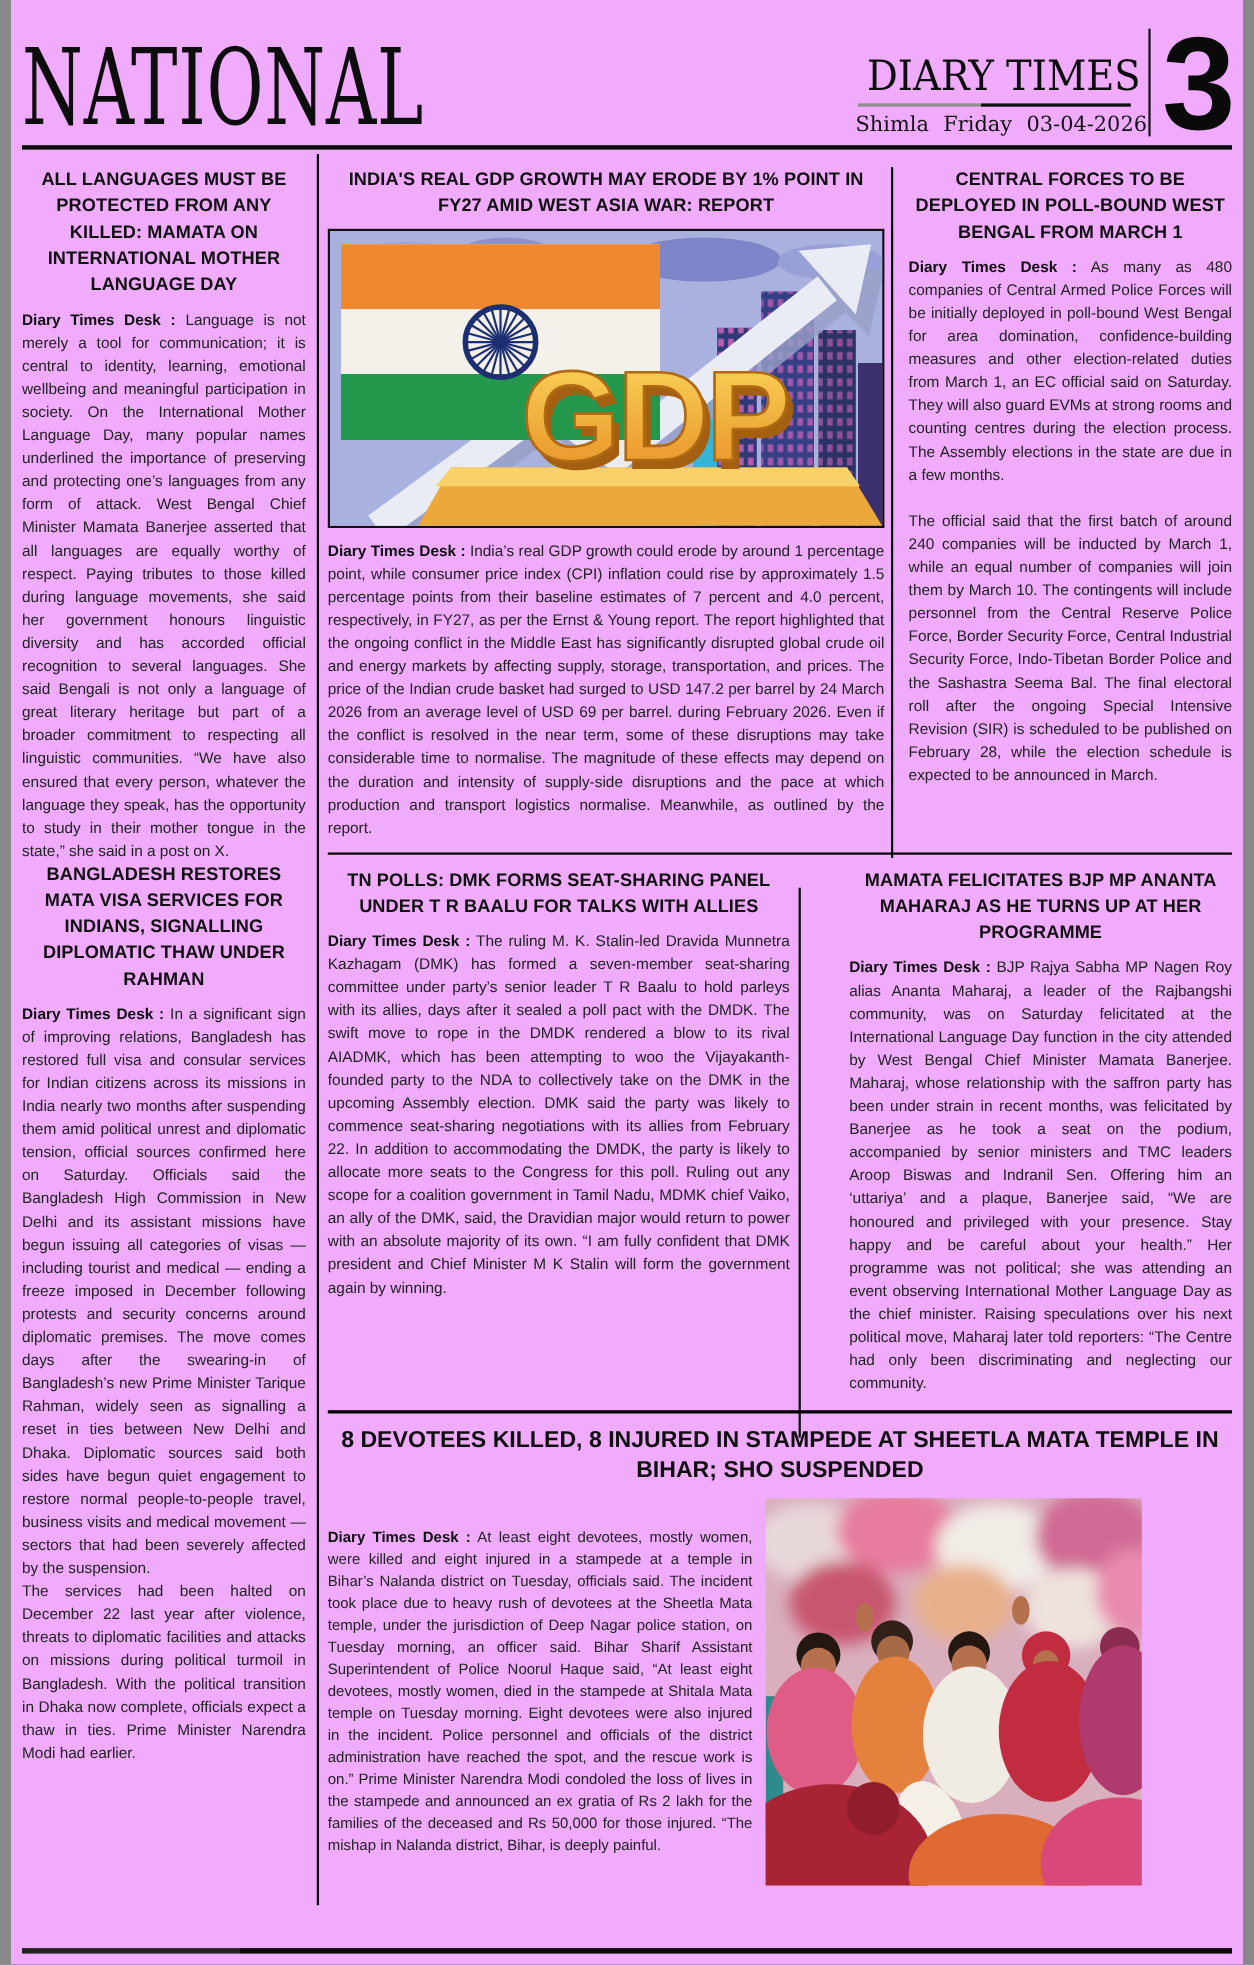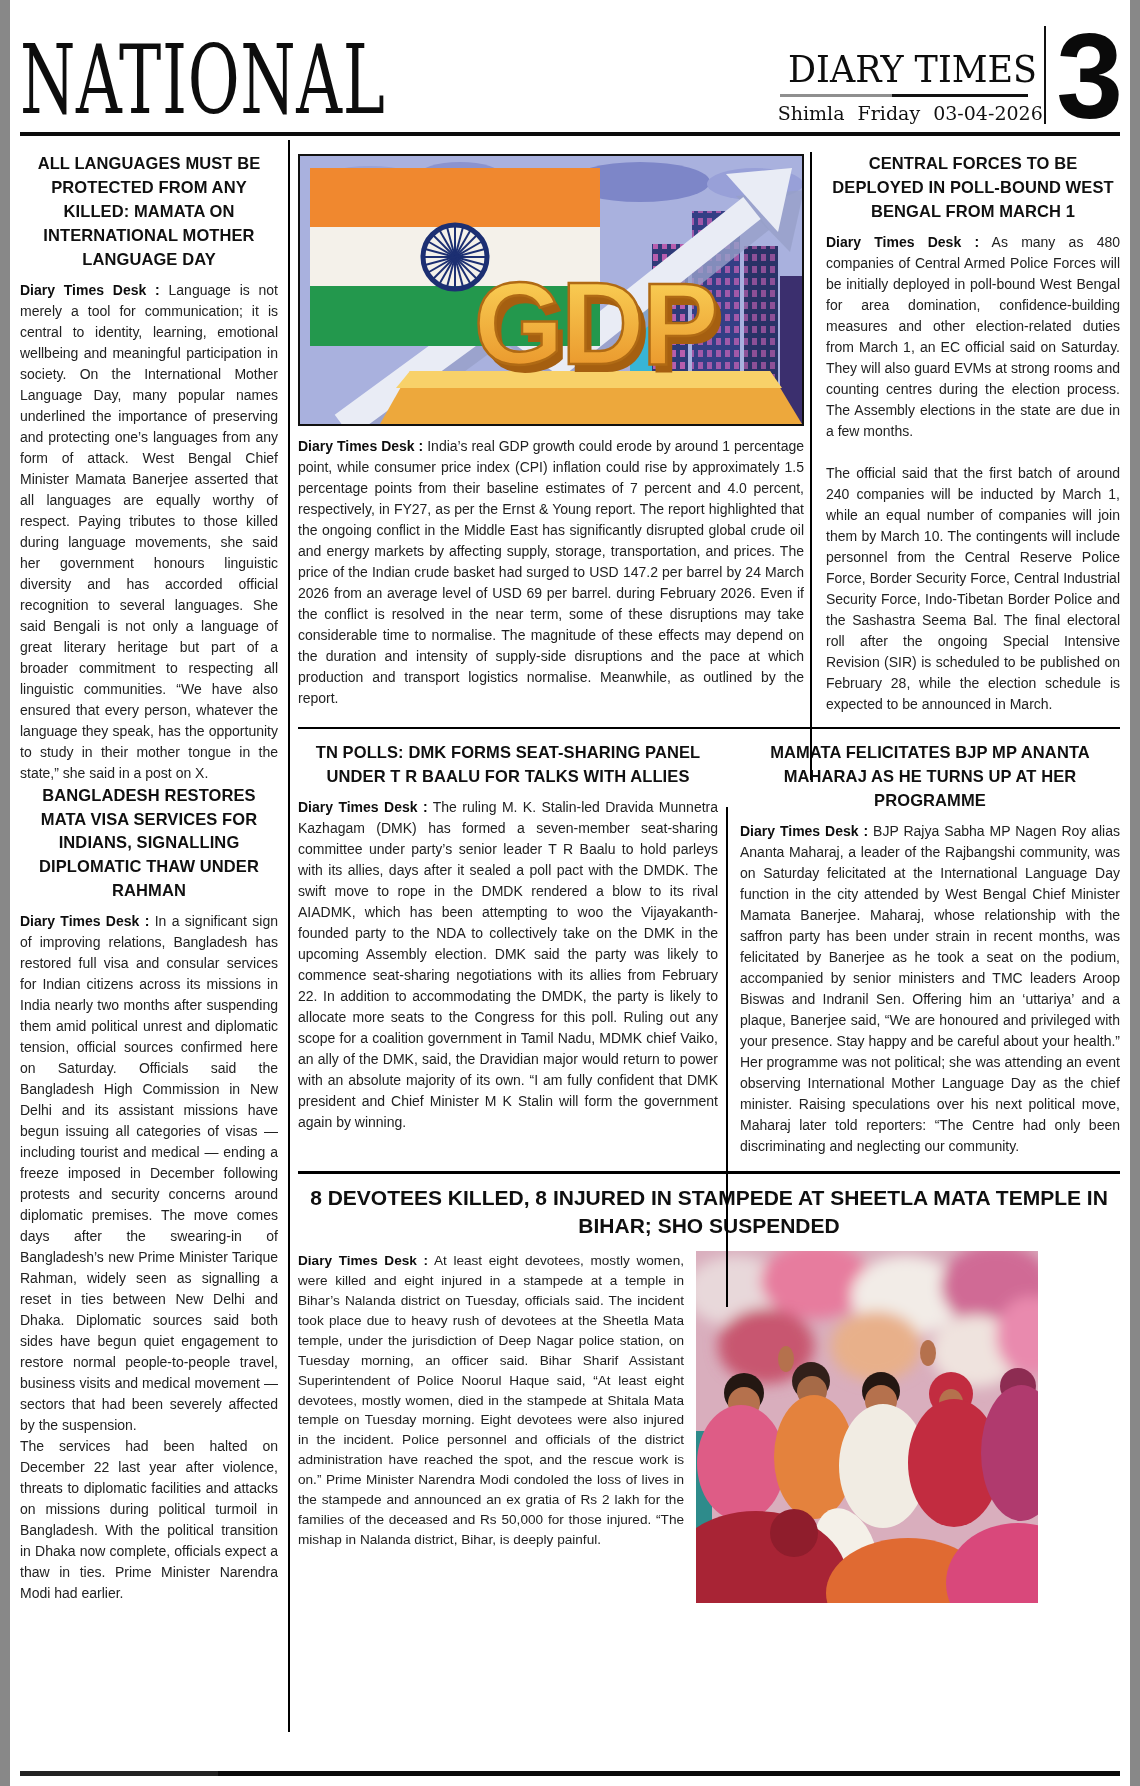--- a/index.html
+++ b/index.html
@@ -1,16 +1,16 @@
 <!DOCTYPE html>
 <html><head>
 <meta charset="utf-8">
 <style>
   html,body{margin:0;padding:0;background:#888;}
-  .page{width:1120px;height:1786px;margin:0 auto;background:#ffffff;color:#1c1c1c;
+  .page{width:1120px;height:1786px;margin:0 auto;background:#f0abfc;color:#1c1c1c;
         font-family:"Liberation Sans",sans-serif;position:relative;box-sizing:border-box;
         padding:0 10px;overflow:hidden;}
   
   .hdr{display:flex;align-items:flex-end;height:118px;padding-top:6px;}
   .section-title{font-family:"DejaVu Serif","Liberation Serif",serif;font-size:96px;line-height:.92;
         white-space:nowrap;transform:scaleX(.66);transform-origin:left bottom;
         letter-spacing:1px;flex:0 0 auto;margin-right:auto;color:#0d0d0d;}
   .mast{width:252px;text-align:left;flex:0 0 auto;margin-left:12px;}
   .mast-title{font-family:"DejaVu Serif","Liberation Serif",serif;font-size:38px;line-height:1;
         white-space:nowrap;transform:scaleX(.92);transform-origin:center;color:#0d0d0d;}
@@ -23,37 +23,37 @@
   
   .content{display:flex;position:relative;padding-top:16px;}
   .v1{position:absolute;left:268px;top:4px;width:2px;height:1592px;background:#000;}
   .col1{width:258px;margin-right:20px;flex:0 0 auto;}
   .right{flex:1;min-width:0;position:relative;}
   .vd-top{position:absolute;left:512px;top:0;width:2px;height:628px;background:#000;}
   .vd-bot{position:absolute;left:428px;top:655px;width:2px;height:500px;background:#000;}
   .row1{display:flex;}
   .gdp-col{width:506px;margin-right:22px;flex:0 0 auto;}
   .cf-col{flex:1;min-width:0;}
-  .row2{display:flex;}
+  .row2{display:flex;gap:32px;}
   .tn-col{width:420px;margin-right:22px;flex:0 0 auto;}
   .mm-col{flex:1;min-width:0;}
   
   h2.head{font-size:16.5px;font-weight:700;text-align:center;line-height:1.45;margin:0 0 8px;
         color:#101010;letter-spacing:.1px;}
   p.body{font-size:14px;line-height:1.5;text-align:justify;margin:0;color:#222;}
   p.body.gap{margin-top:21px;}
   strong.lead{font-weight:700;color:#0d0d0d;}
   .art2-head{margin-top:18px;}
   .full-rule{height:2.5px;background:#000;margin:12px 0;}
   .gdp-fig{border:2px solid #111;margin:2px 0 10px;line-height:0;}
   .gdp-fig svg{display:block;width:100%;height:auto;}
   
   .bottom-rule{height:3px;background:#000;margin:14px 0 10px;}
   .bot-head{font-size:21px;font-weight:700;text-align:center;line-height:1.35;margin:0 0 10px;color:#0f0f0f;}
-  .bot-flex{display:flex;align-items:flex-start;}
+  .bot-flex{display:flex;align-items:center;}
   .bot-body{width:386px;flex:0 0 auto;font-size:13.6px;line-height:1.47;text-align:justify;margin:0 12px 0 0;color:#222;}
   .photo-wrap{width:342px;height:352px;flex:0 0 auto;line-height:0;}
   .photo-wrap svg{display:block;width:100%;height:100%;}
   .page-rule{position:absolute;left:10px;right:10px;bottom:10px;height:5px;
         background:linear-gradient(90deg,#222 0 18%,#0a0a0a 18%);}
 </style>
 </head>
 <body>
 
 <div class="page">
@@ -88,20 +88,21 @@
         <p class="body">The services had been halted on December 22 last year after violence, threats to diplomatic facilities and attacks on missions during political turmoil in Bangladesh. With the political transition in Dhaka now complete, officials expect a thaw in ties. Prime Minister Narendra Modi had earlier.</p>
       </article>
     </section>
 
     <section class="right">
       <div class="vd-top"></div>
       <div class="vd-bot"></div>
 
       <div class="row1">
         <article class="gdp-col">
+          <h2 class="head">INDIA'S REAL GDP GROWTH MAY ERODE BY 1% POINT IN FY27 AMID WEST ASIA WAR: REPORT</h2>
           <figure class="gdp-fig" style="margin-left:0;margin-right:0;">
             <svg viewBox="0 0 502 268" xmlns="http://www.w3.org/2000/svg">
               <defs>
                 <linearGradient id="gold" x1="0" y1="0" x2="0" y2="1">
                   <stop offset="0" stop-color="#fcd95c"></stop>
                     <stop offset="1" stop-color="#e78c24"></stop>
                 </linearGradient>
                 <pattern id="win" width="9" height="12" patternUnits="userSpaceOnUse">
                   <rect width="5" height="7" x="2" y="2" fill="#cf64b8"></rect>
                 </pattern>

